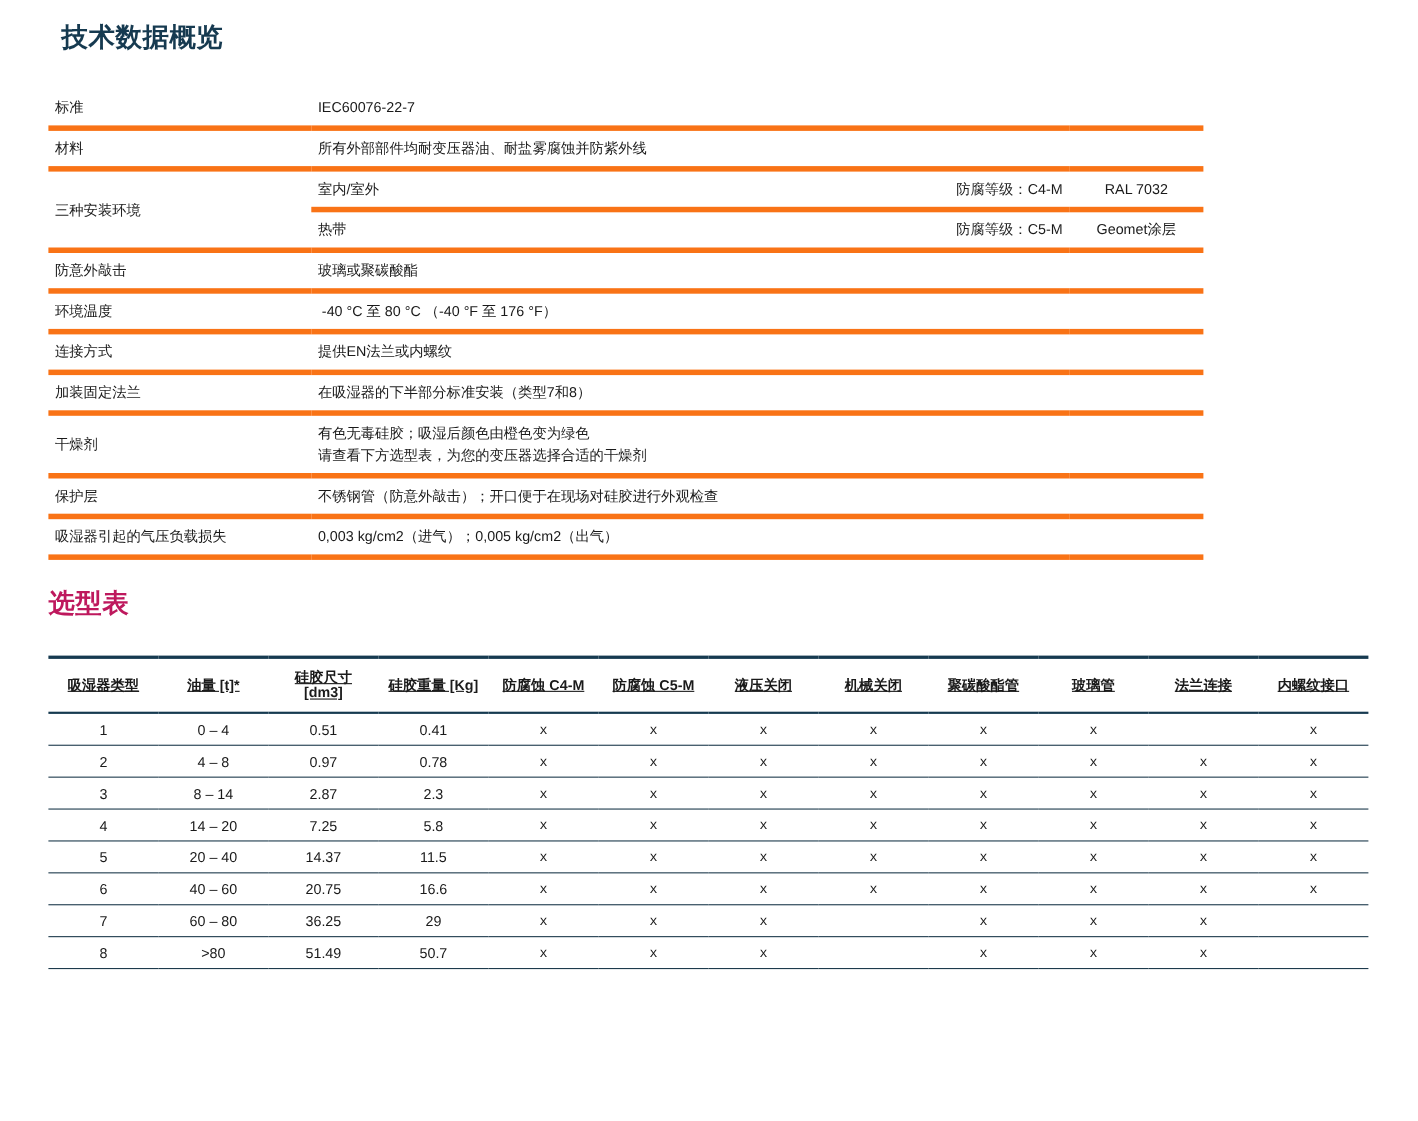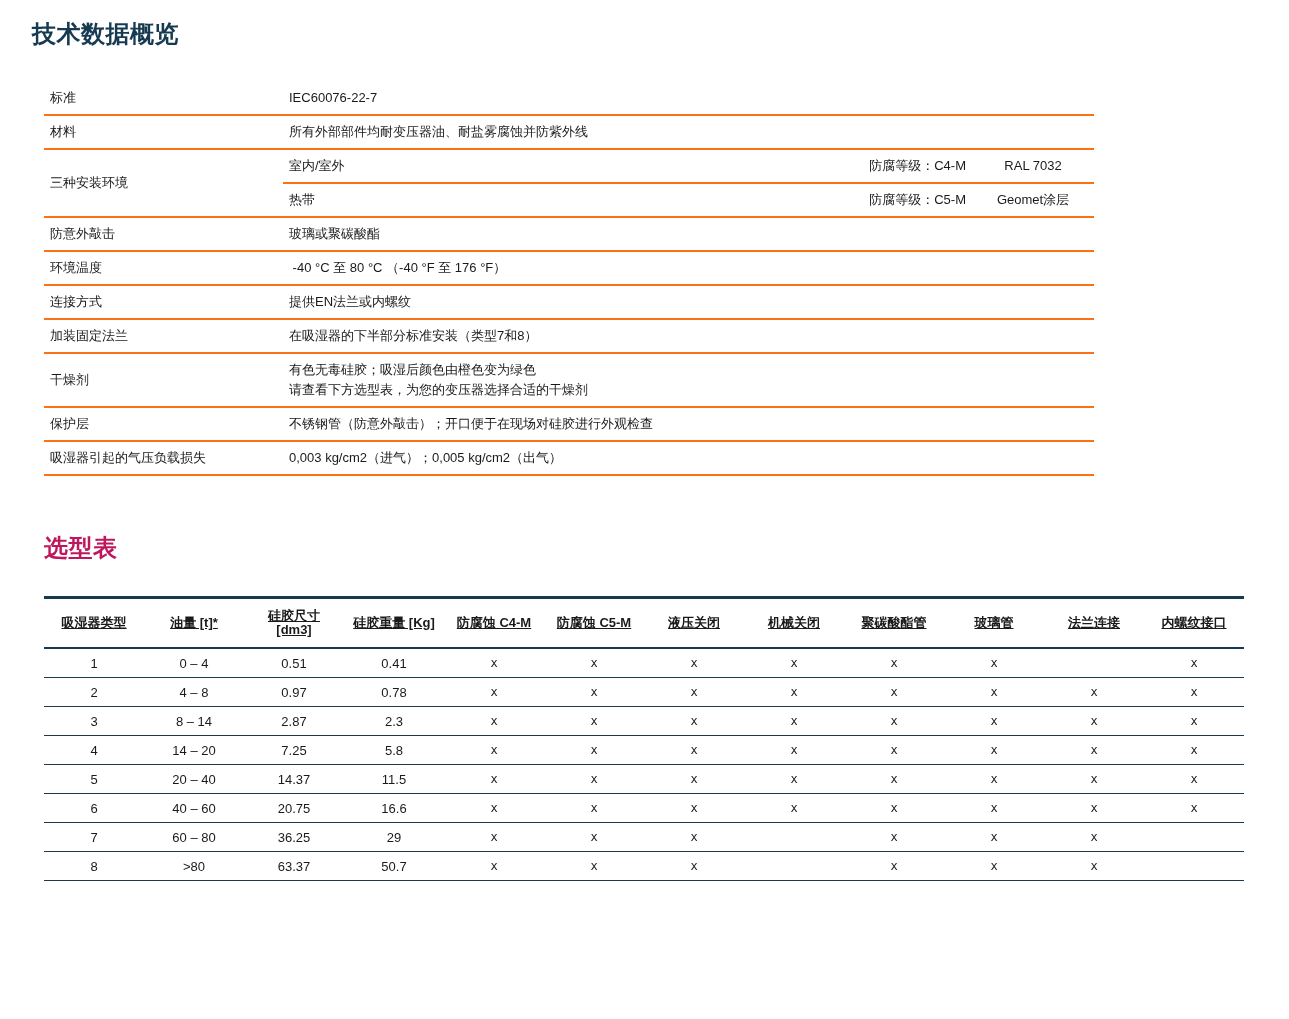--- a/index.html
+++ b/index.html
@@ -2,36 +2,36 @@
 <html><head>
 <meta charset="utf-8">
 <style>
   html, body { margin: 0; padding: 0; background: #ffffff; }
   body {
     width: 1289px; height: 1019px; position: relative; overflow: hidden;
     font-family: "Liberation Sans", "DejaVu Sans", sans-serif;
     color: #1a1a1a;
   }
   .h1 {
-    position: absolute; left: 32px; top: 18px;
+    position: absolute; left: 56px; top: 18px;
     font-size: 24px; font-weight: bold; color: #163a50; letter-spacing: 0.5px;
     margin: 0;
   }
   .h2 {
     position: absolute; left: 44px; top: 532px;
     font-size: 24px; font-weight: bold; color: #be185d; letter-spacing: 0.5px;
     margin: 0;
   }
   
   .tech {
     position: absolute; left: 44px; top: 82px; width: 1050px;
     border-collapse: collapse; font-size: 13px;
   }
   .tech td {
-    border-bottom: 2px solid #f97316; padding: 0 6px; height: 32px;
+    border-bottom: 5px solid #f97316; padding: 0 6px; height: 32px;
     vertical-align: middle; line-height: 20px;
   }
   .tech td.lbl { width: 227px; }
   .tech td.val { }
   .tech td.grade { width: 140px; text-align: right; padding-left: 6px; }
   .tech td.finish { width: 110px; text-align: center; }
   .tech tr.tall td { height: 52px; }
   
   .sel {
     position: absolute; left: 44px; top: 596px; width: 1200px;
@@ -264,21 +264,21 @@
         <td class="x">x</td>
         <td class="x"></td>
         <td class="x">x</td>
         <td class="x">x</td>
         <td class="x">x</td>
         <td class="x"></td>
       </tr>
       <tr>
         <td>8</td>
         <td>&gt;80</td>
-        <td>63.37</td>
+        <td>51.49</td>
         <td>50.7</td>
         <td class="x">x</td>
         <td class="x">x</td>
         <td class="x">x</td>
         <td class="x"></td>
         <td class="x">x</td>
         <td class="x">x</td>
         <td class="x">x</td>
         <td class="x"></td>
       </tr>

